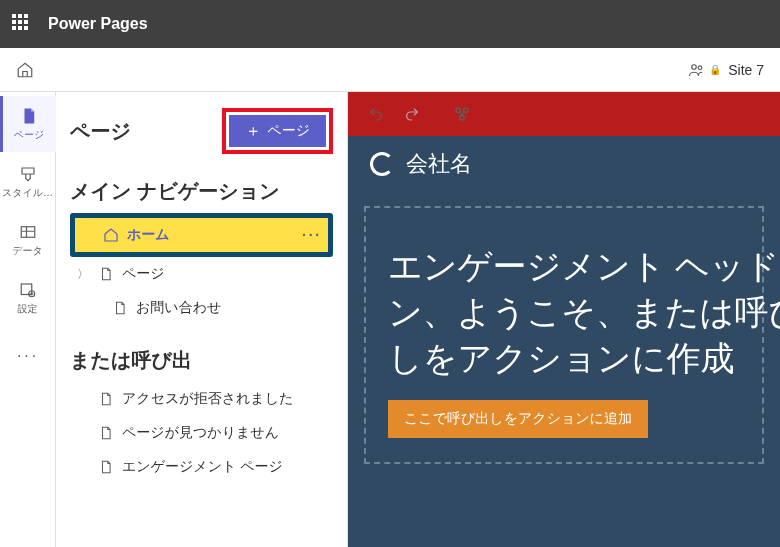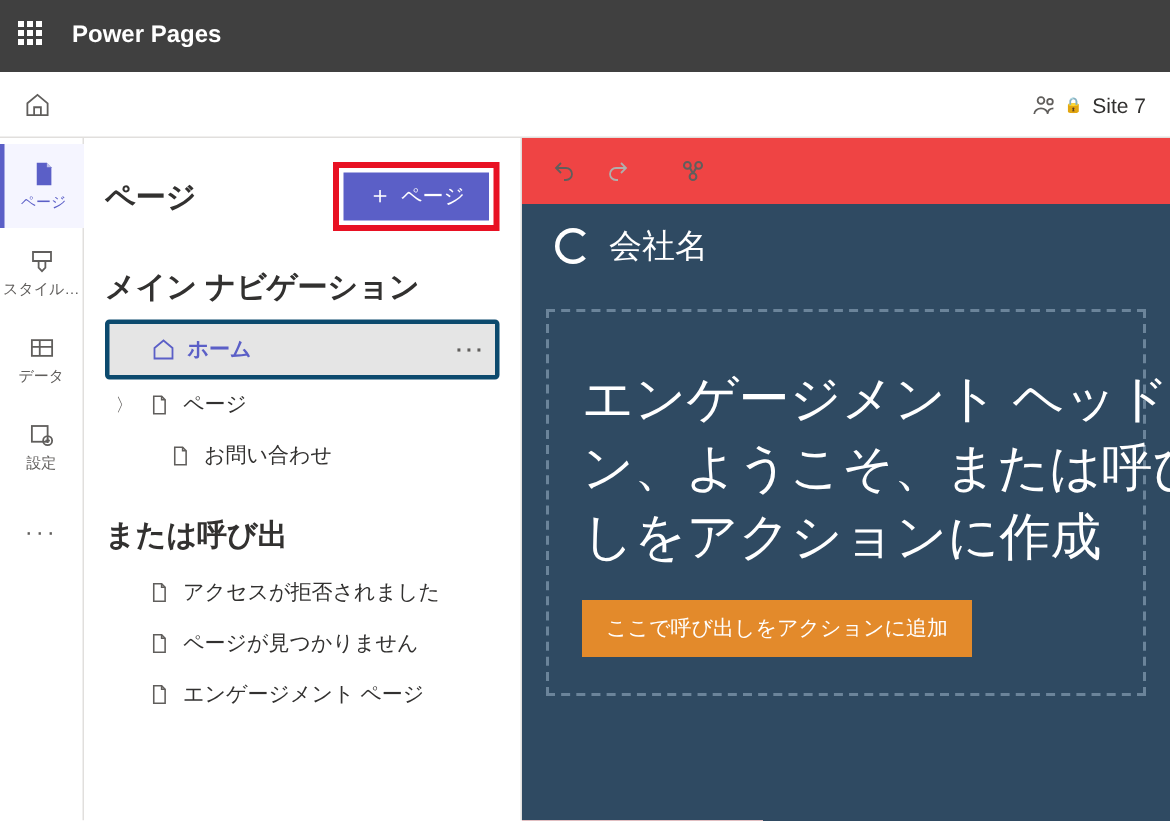--- a/index.html
+++ b/index.html
@@ -24,29 +24,29 @@
 
   .side-panel { width: 292px; border-right: 1px solid #e1dfdd; padding: 16px 14px; overflow: hidden; }
   .panel-head { display: flex; align-items: center; justify-content: space-between; margin-bottom: 24px; }
   .panel-title { font-size: 20px; font-weight: 600; }
   .highlight-frame { border: 4px solid #e81123; padding: 3px; display: inline-block; }
   .add-page-btn { background: #5b5fc7; color: #fff; border: none; padding: 7px 16px; font-size: 14px; display: flex; align-items: center; gap: 6px; cursor: pointer; }
   .plus { font-size: 16px; line-height: 1; }
 
   .section-title { font-size: 20px; font-weight: 600; margin: 10px 0 8px 0; }
   .tree-item { display: flex; align-items: center; gap: 8px; padding: 8px 6px; font-size: 14px; color: #323130; cursor: pointer; border-radius: 3px; }
-  .tree-item.active { background: #e5e5e5; color: #5b5fc7; font-weight: 600; border: 3px solid #0c4a6e; }
+  .tree-item.active { background: #fde047; color: #5b5fc7; font-weight: 600; border: 5px solid #0c4a6e; }
   .tree-item .indent-1 { width: 14px; }
   .tree-item .indent-2 { width: 28px; }
   .tree-item .more { margin-left: auto; color: #605e5c; letter-spacing: 2px; }
   .chev { width: 14px; text-align: center; color: #605e5c; font-size: 12px; }
   .file-icon, .home-icon { width: 16px; height: 16px; display: inline-flex; align-items: center; justify-content: center; color: #605e5c; }
   .tree-item.active .home-icon { color: #5b5fc7; }
 
-  .canvas { flex: 1; background: #ef4444; display: flex; flex-direction: column; overflow: hidden; }
+  .canvas { flex: 1; background: #b91c1c; display: flex; flex-direction: column; overflow: hidden; }
   .canvas-toolbar { height: 44px; display: flex; align-items: center; padding: 0 12px; gap: 4px; }
   .tool-btn { width: 32px; height: 32px; display: flex; align-items: center; justify-content: center; color: #605e5c; background: transparent; border: none; cursor: pointer; font-size: 15px; }
   .preview { flex: 1; background: #2f4a62; color: #fff; padding: 0; overflow: hidden; position: relative; }
   .preview-header { height: 56px; display: flex; align-items: center; gap: 12px; padding: 0 22px; font-size: 22px; }
   .spinner-logo { width: 24px; height: 24px; border: 3px solid #fff; border-radius: 50%; border-right-color: transparent; }
   .hero-box { margin: 14px 16px; border: 2px dashed #6b849a; padding: 36px 22px 24px 22px; }
   .hero-text { font-size: 34px; font-weight: 300; line-height: 1.35; white-space: nowrap; }
   .cta-btn { margin-top: 18px; background: #e38a2b; color: #fff; border: none; padding: 10px 16px; font-size: 14px; cursor: pointer; }
 
   svg { display: block; }

